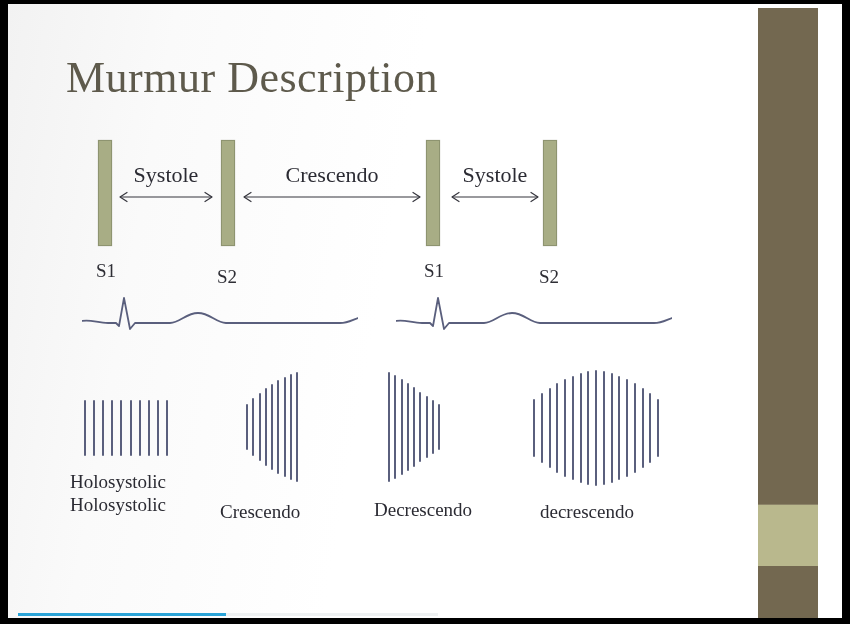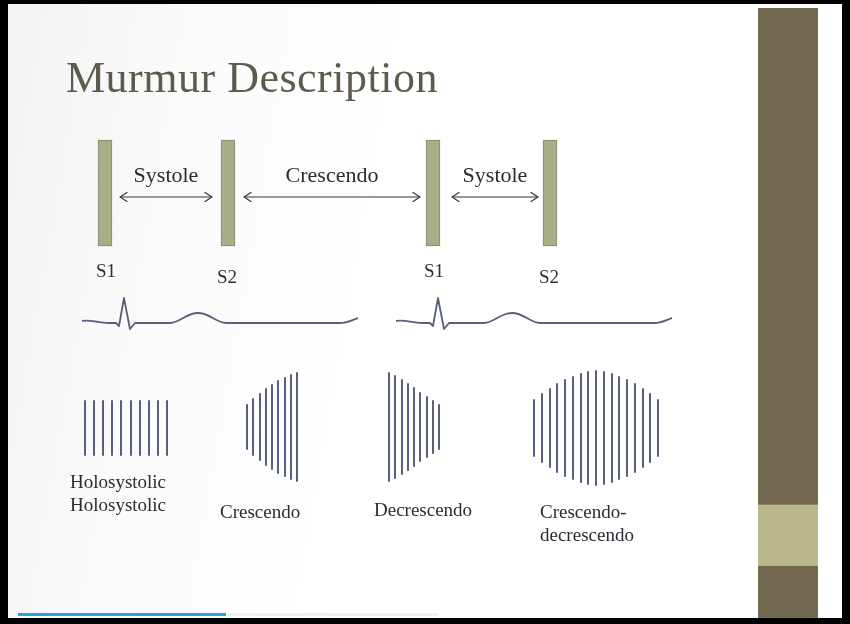--- a/index.html
+++ b/index.html
@@ -273,21 +273,20 @@
             <span style="left: 77.5px; height: 110px; bottom: 3px;"></span>
             <span style="left: 85.25px; height: 104px; bottom: 6px;"></span>
             <span style="left: 93px; height: 98px; bottom: 9px;"></span>
             <span style="left: 100.75px; height: 90px; bottom: 13px;"></span>
             <span style="left: 108.5px; height: 80px; bottom: 18px;"></span>
             <span style="left: 116.25px; height: 70px; bottom: 23px;"></span>
             <span style="left: 124px; height: 58px; bottom: 29px;"></span>
           </div>
         </div>
         <div class="murmur-label" style="left: 532px; top: 496px;">
-          <div>Crescendo-</div>
           <div>decrescendo</div>
         </div>
       </div>
 
     <div class="bottom-progress-track"></div>
     <div class="bottom-progress"></div>
 
   </div>
 </div>
 

